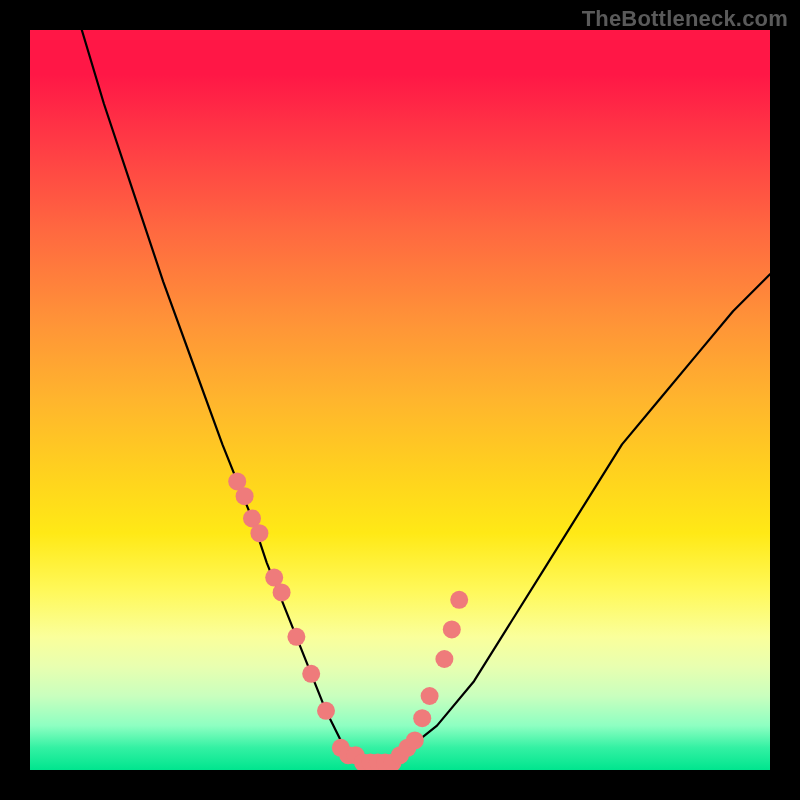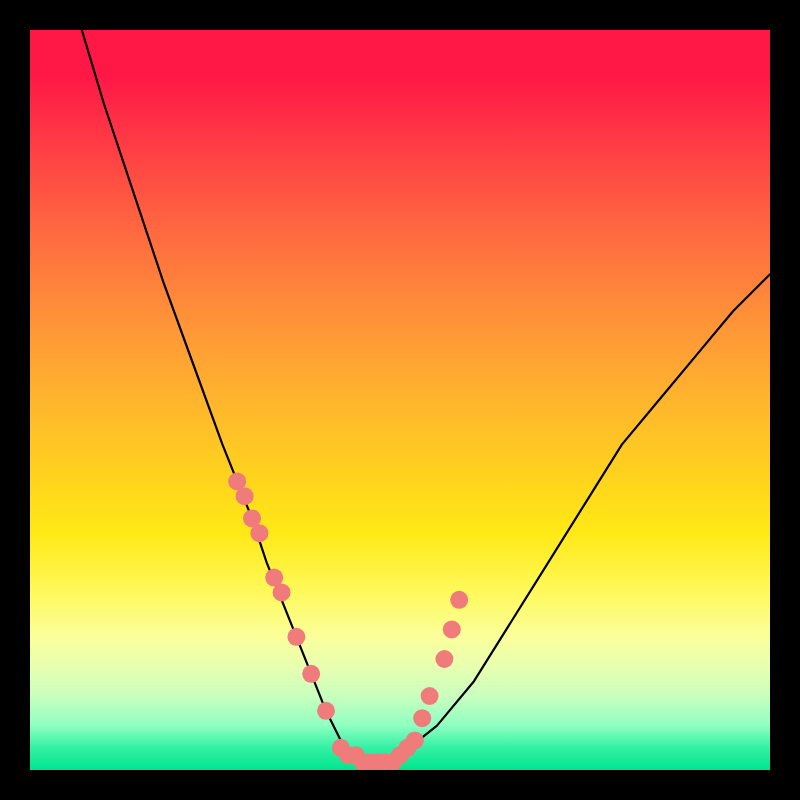--- a/index.html
+++ b/index.html
@@ -63,20 +63,21 @@
     top: 0;
     width: 740px;
     height: 740px;
   }
 </style>
 </head>
 <body>
 
 <div class="frame">
 
+  <div class="watermark">TheBottleneck.com</div>
 
   <div class="plot-area">
 
     <svg class="overlay" viewBox="0 0 740 740" preserveAspectRatio="none">
       <path id="curve-path" fill="none" stroke="#000000" stroke-width="2.2" stroke-linecap="round" stroke-linejoin="round" d="M51.8 0.0 L74.0 74.0 L103.6 162.8 L133.2 251.6 L162.8 333.0 L192.4 414.4 L207.2 451.4 L222.0 488.4 L236.8 532.8 L251.6 569.8 L266.4 606.8 L281.2 643.8 L296.0 680.8 L310.8 710.4 L325.6 725.2 L340.4 732.6 L355.2 732.6 L370.0 725.2 L407.0 695.6 L444.0 651.2 L481.0 592.0 L518.0 532.8 L555.0 473.6 L592.0 414.4 L629.0 370.0 L666.0 325.6 L703.0 281.2 L740.0 244.2"></path>
       <g id="markers-group">
           <circle cx="207.2" cy="451.4" r="9" fill="#ef7b7b"></circle>
           <circle cx="214.6" cy="466.2" r="9" fill="#ef7b7b"></circle>
           <circle cx="222.0" cy="488.4" r="9" fill="#ef7b7b"></circle>
           <circle cx="229.4" cy="503.2" r="9" fill="#ef7b7b"></circle>

